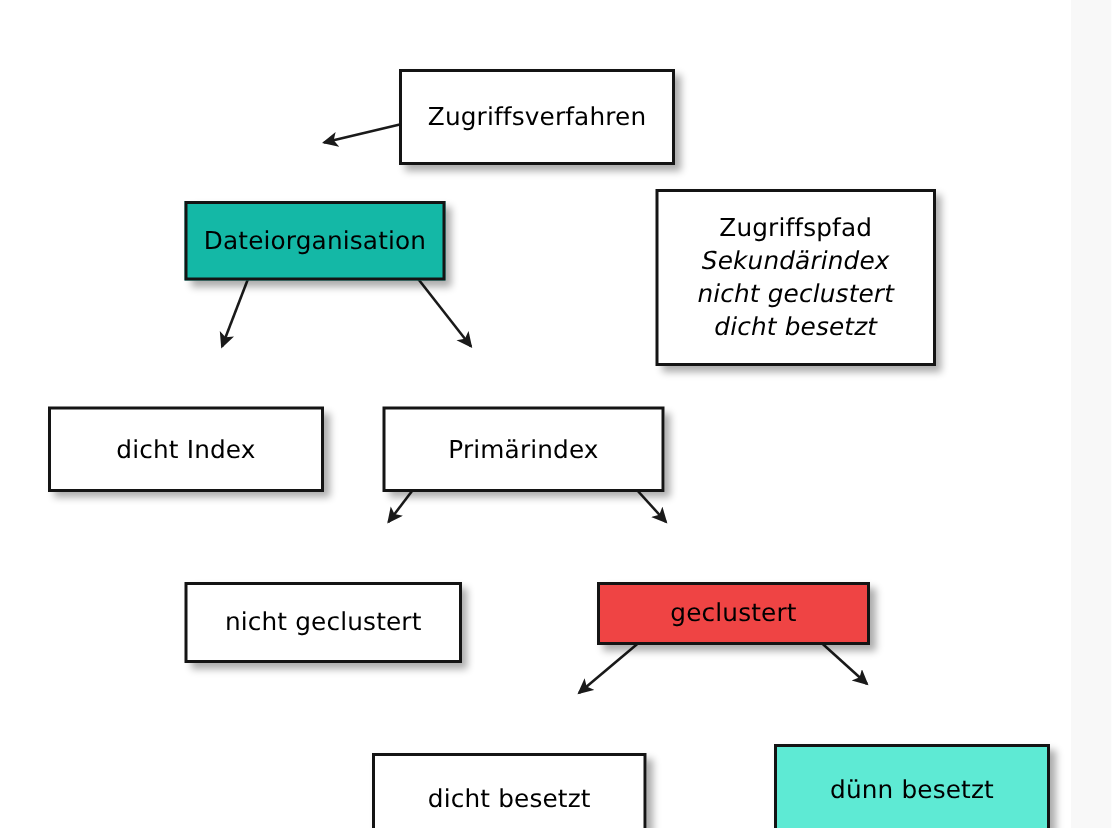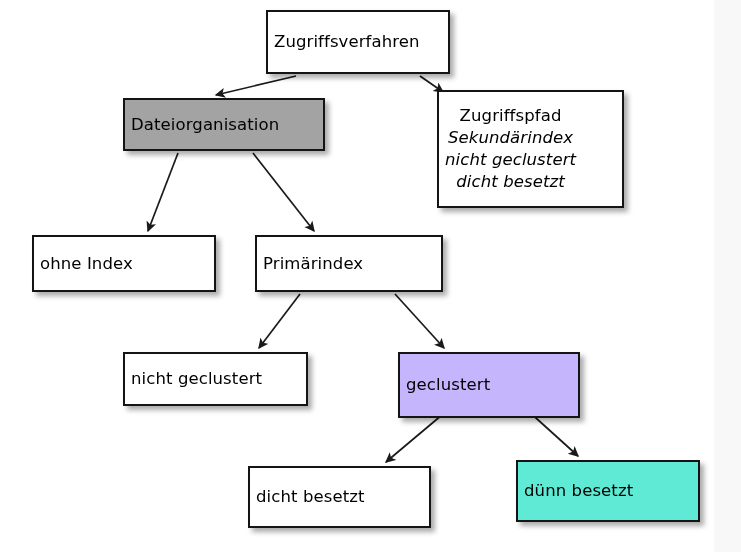--- a/index.html
+++ b/index.html
@@ -35,26 +35,28 @@
     height: 552px;
   }
   .node-box {
     position: absolute;
     box-sizing: border-box;
     background: #ffffff;
     border: 2px solid #141414;
     box-shadow: 4px 4px 5px rgba(0, 0, 0, 0.33);
     display: flex;
     align-items: center;
+    justify-content: center;
     text-align: center;
     color: #000000;
     font-size: 16.5px;
     line-height: 1.32;
     letter-spacing: 0.1px;
     user-select: none;
+    margin-top: 36px;
   }
   .node-box .lines {
     padding: 0 6px;
   }
   .node-box .line-italic {
     font-style: italic;
   }
   .node-box .line-plain {
     font-style: normal;
   }
@@ -83,49 +85,49 @@
         <line x1="526" y1="409" x2="578" y2="456" stroke="#1a1a1a" stroke-width="1.7" marker-end="url(#arrowhead)"></line>
       </g>
   </svg>
 
   <div id="node-layer">
       <div class="node-box" style="left: 266px; top: 10px; width: 184px; height: 64px; border-color: rgb(20, 20, 20); background: rgb(255, 255, 255);">
         <div class="lines">
           <div class="line-plain">Zugriffsverfahren</div>
         </div>
       </div>
-      <div class="node-box" style="left: 123px; top: 98px; width: 202px; height: 53px; border-color: rgb(20, 20, 20); background: #a3a3a3;">
+      <div class="node-box" style="left: 123px; top: 98px; width: 174px; height: 53px; border-color: rgb(20, 20, 20); background: #14b8a6;">
         <div class="lines">
           <div class="line-plain">Dateiorganisation</div>
         </div>
       </div>
       <div class="node-box" style="left: 437px; top: 90px; width: 187px; height: 118px; border-color: rgb(20, 20, 20); background: rgb(255, 255, 255);">
         <div class="lines">
           <div class="line-plain">Zugriffspfad</div>
           <div class="line-italic">Sekundärindex</div>
           <div class="line-italic">nicht geclustert</div>
           <div class="line-italic">dicht besetzt</div>
         </div>
       </div>
       <div class="node-box" style="left: 32px; top: 235px; width: 184px; height: 57px; border-color: rgb(20, 20, 20); background: rgb(255, 255, 255);">
         <div class="lines">
-          <div class="line-plain">ohne Index</div>
+          <div class="line-plain">dicht Index</div>
         </div>
       </div>
       <div class="node-box" style="left: 255px; top: 235px; width: 188px; height: 57px; border-color: rgb(20, 20, 20); background: rgb(255, 255, 255);">
         <div class="lines">
           <div class="line-plain">Primärindex</div>
         </div>
       </div>
       <div class="node-box" style="left: 123px; top: 352px; width: 185px; height: 54px; border-color: rgb(20, 20, 20); background: rgb(255, 255, 255);">
         <div class="lines">
           <div class="line-plain">nicht geclustert</div>
         </div>
       </div>
-      <div class="node-box" style="left: 398px; top: 352px; width: 182px; height: 66px; border-color: rgb(20, 20, 20); background: #c4b5fd;">
+      <div class="node-box" style="left: 398px; top: 352px; width: 182px; height: 42px; border-color: rgb(20, 20, 20); background: #ef4444;">
         <div class="lines">
           <div class="line-plain">geclustert</div>
         </div>
       </div>
       <div class="node-box" style="left: 248px; top: 466px; width: 183px; height: 62px; border-color: rgb(20, 20, 20); background: rgb(255, 255, 255);">
         <div class="lines">
           <div class="line-plain">dicht besetzt</div>
         </div>
       </div>
       <div class="node-box" style="left: 516px; top: 460px; width: 184px; height: 62px; border-color: rgb(20, 20, 20); background: #5eead4;">

